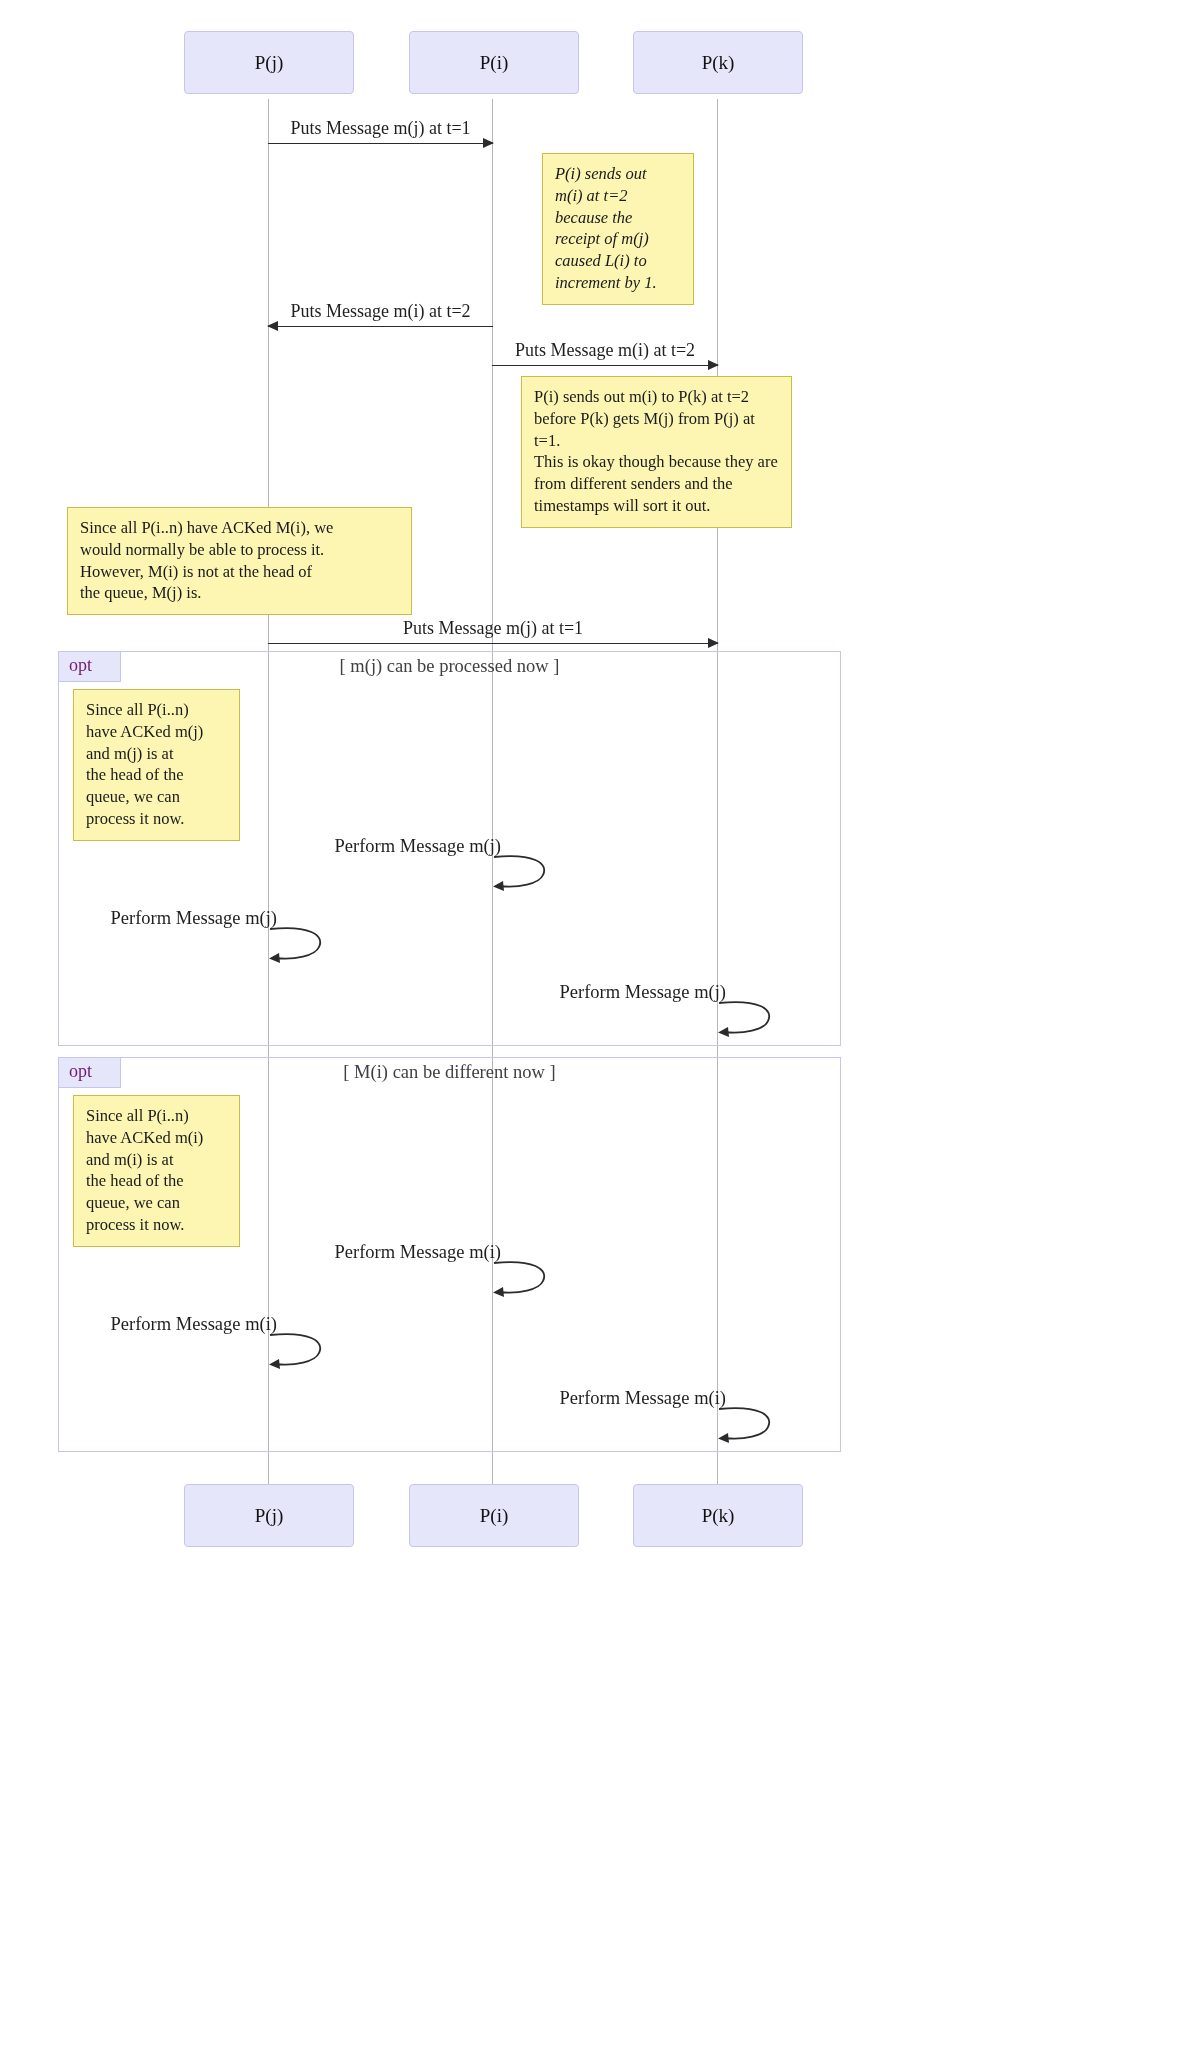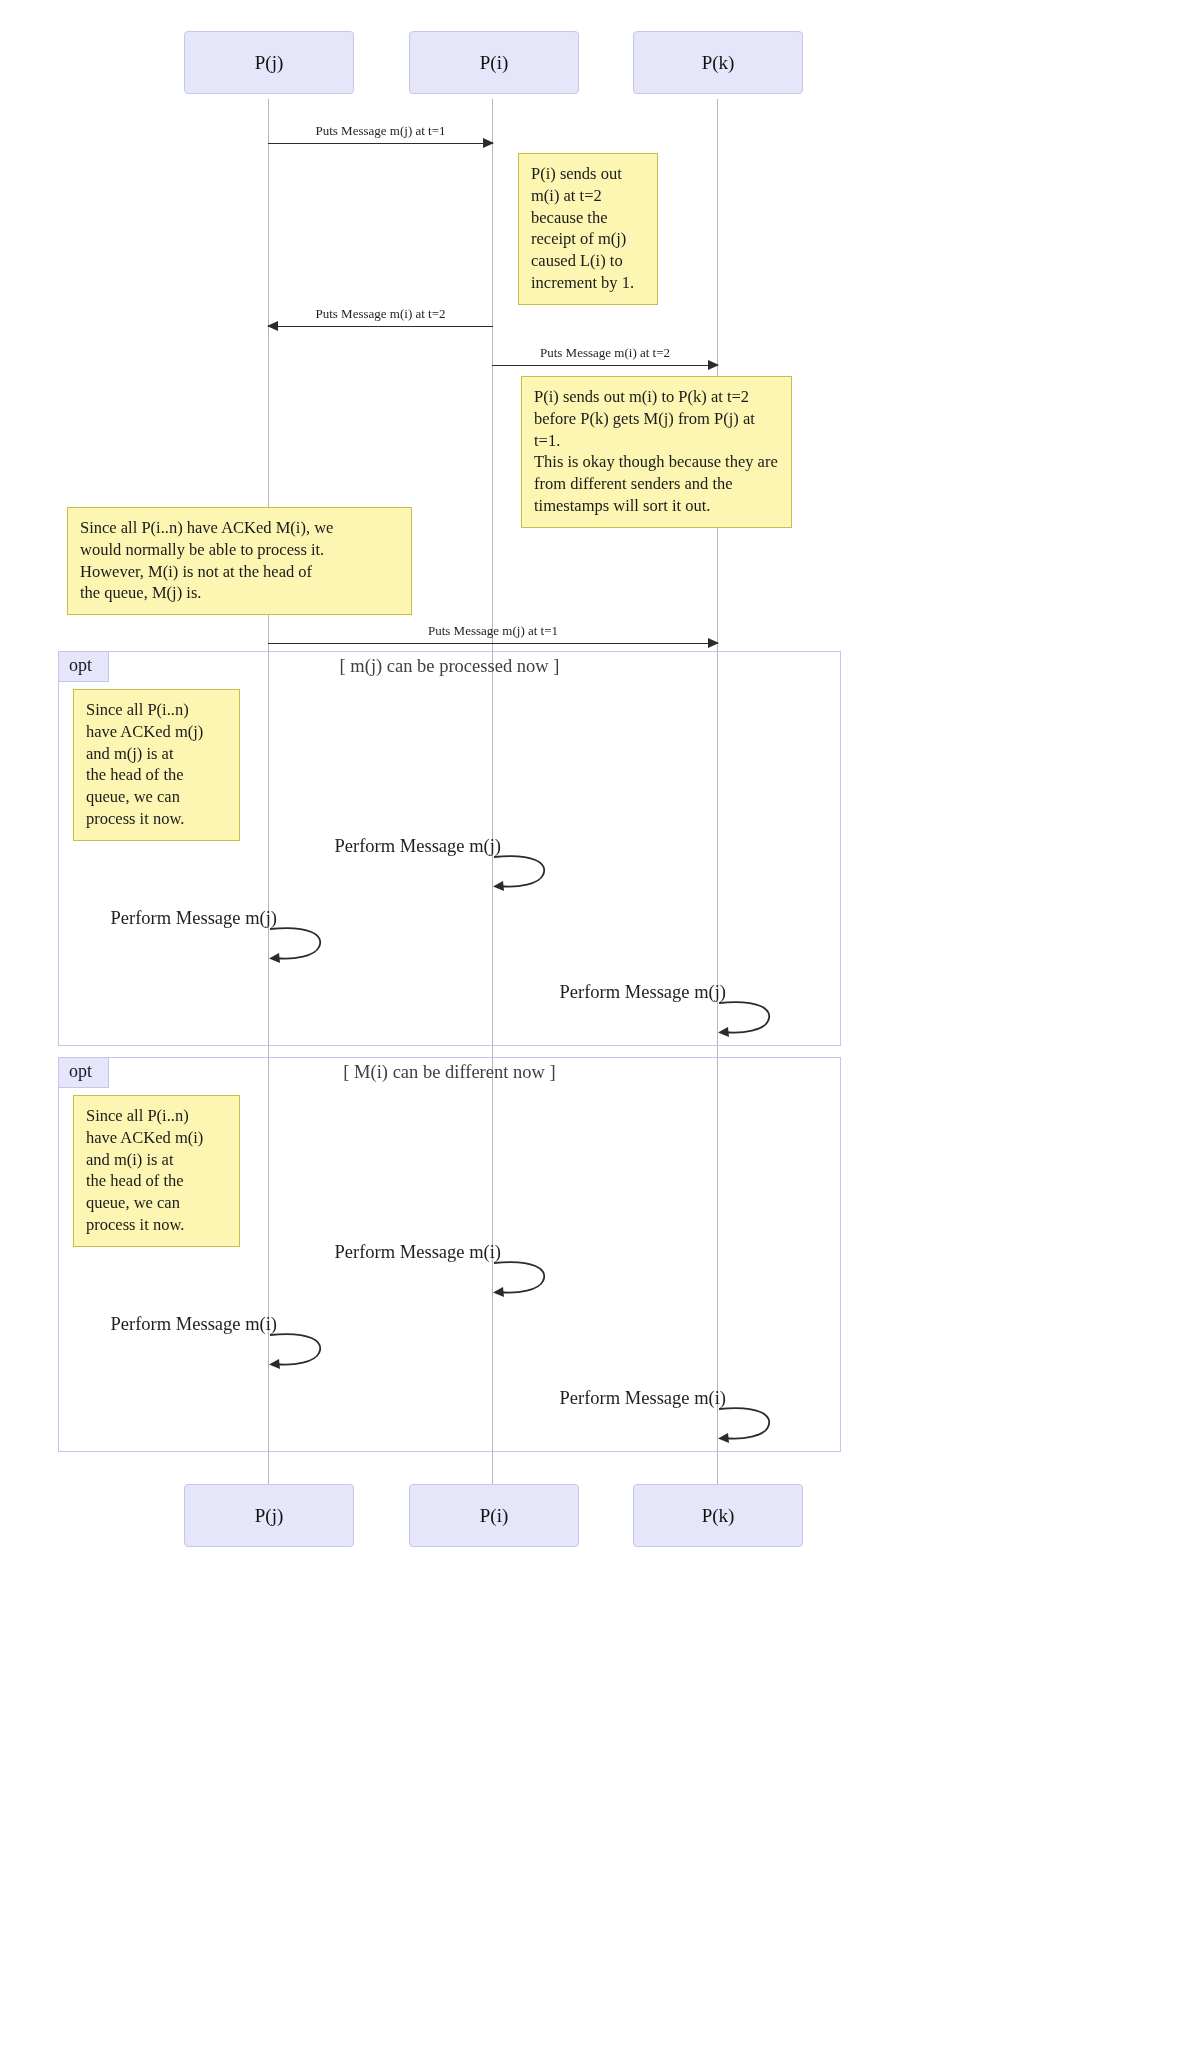--- a/index.html
+++ b/index.html
@@ -62,21 +62,21 @@
   }
   .msg.left .head {
     left: -1px;
     border-right: 11px solid #2b2b2b;
   }
   .msg .label {
     position: absolute;
     bottom: 4px;
     width: 100%;
     text-align: center;
-    font-size: 13px;
+    font-size: 18px;
     white-space: nowrap;
     color: #1f1f1f;
   }
   .msg.right .label { text-align: center; }
   
   .selfmsg {
     position: absolute;
   }
   .selfmsg .label {
     position: absolute;
@@ -107,23 +107,23 @@
     box-sizing: border-box;
     border: 1px solid #c5c5ef;
     background: transparent;
   }
   .fragment .frag-tab {
     position: absolute;
     left: 0; top: 0;
     background: #e6e6fa;
     border-right: 1px solid #c5c5ef;
     border-bottom: 1px solid #c5c5ef;
-    padding: 3px 16px 4px 10px;
+    padding: 3px 28px 4px 10px;
     font-size: 18px;
-    color: #0f172a;
+    color: #701a75;
     line-height: 1.2;
   }
   .fragment .frag-cond {
     position: absolute;
     top: 4px;
     width: 100%;
     text-align: center;
     font-size: 18.5px;
     color: #404040;
     white-space: nowrap;
@@ -147,21 +147,21 @@
   <div class="participant" style="left:633px; top:31px; width:170px;">
     <span>P(k)</span>
   </div>
 
   <div class="msg right" style="left:268px; top:143px; width:225px;">
     <div class="line"></div>
     <div class="head"></div>
     <div class="label">Puts Message m(j) at t=1</div>
   </div>
 
-  <div class="note" style="left:518px; top:153px; width:140px;">P(i) sends out
+  <div class="note" style="left:542px; top:153px; width:152px;font-style:italic;">P(i) sends out
 m(i) at t=2
 because the
 receipt of m(j)
 caused L(i) to
 increment by 1.</div>
 
   <div class="msg left" style="left:268px; top:326px; width:225px;">
     <div class="line"></div>
     <div class="head"></div>
     <div class="label">Puts Message m(i) at t=2</div>

